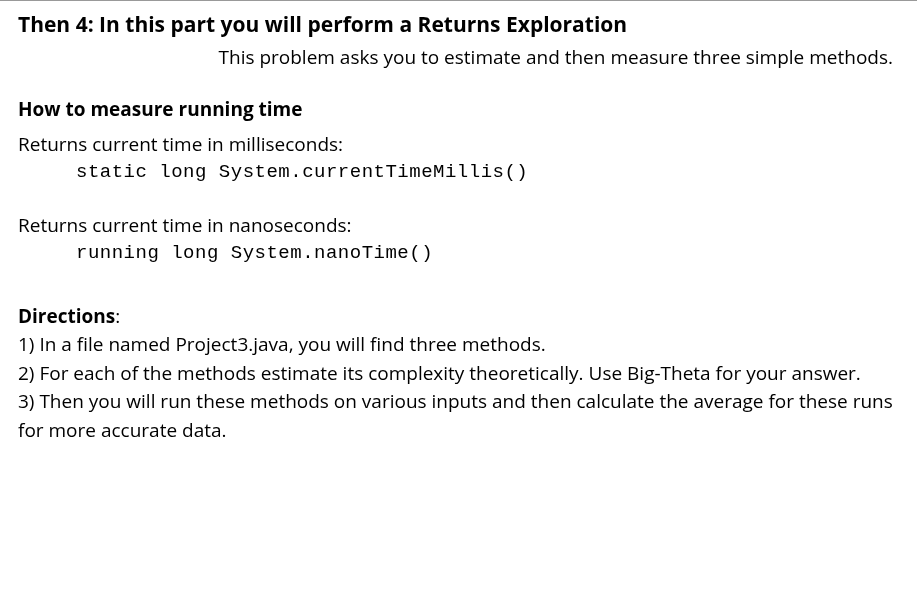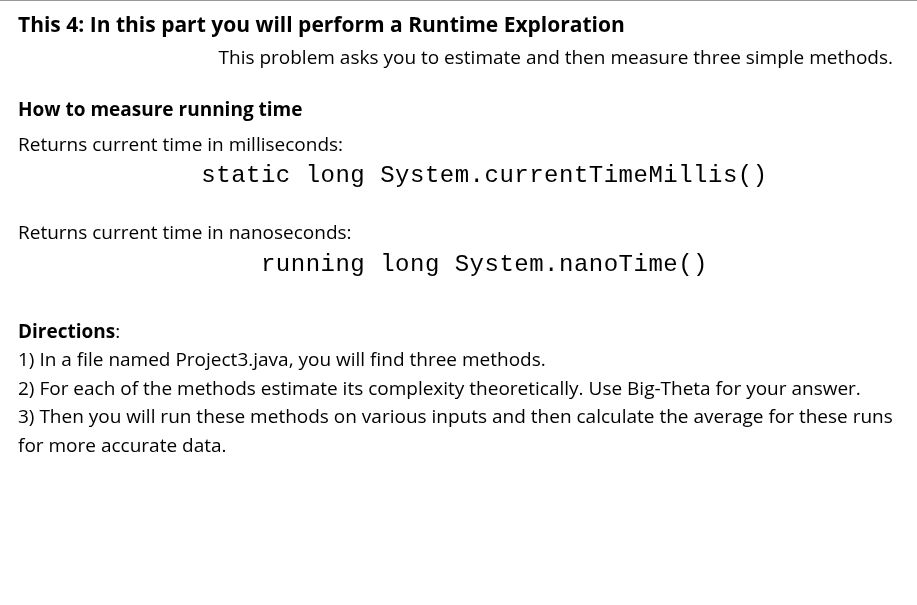--- a/index.html
+++ b/index.html
@@ -29,46 +29,45 @@
     }
     .subheading {
       font-weight: bold;
       margin-bottom: 6px;
     }
     .method-desc {
       margin-bottom: 0px;
     }
     .code-line {
       font-family: 'Courier New', Courier, monospace;
-      font-size: 24px;
+      font-size: 19px;
       letter-spacing: 0.5px;
       padding-left: 58px;
       margin-bottom: 24px;
       display: block;
-      text-align: center;
     }
     .directions-label {
       font-weight: bold;
       margin-top: 34px;
     }
     .directions-label .colon {
       font-weight: normal;
     }
     .direction-item {
       margin-bottom: 0px;
     }
     .bold {
       font-weight: normal;
     }
   </style>
 </head>
 <body>
 
 <div class="heading">
-  <span>This 4:  </span><span>In this part you will perform a Runtime Exploration</span>
+  <span>Then 4:  </span><span>In this part you will perform a Returns Exploration</span>
 </div>
 
 <div class="intro">This problem asks you to estimate and then measure three simple methods.</div>
 
 <div class="subheading">How to measure running time</div>
 
 <div class="method-desc">
   <span>Returns current time in </span><span class="bold">milliseconds</span><span>:</span>
 </div>
 <span class="code-line">static long System.currentTimeMillis()</span>

